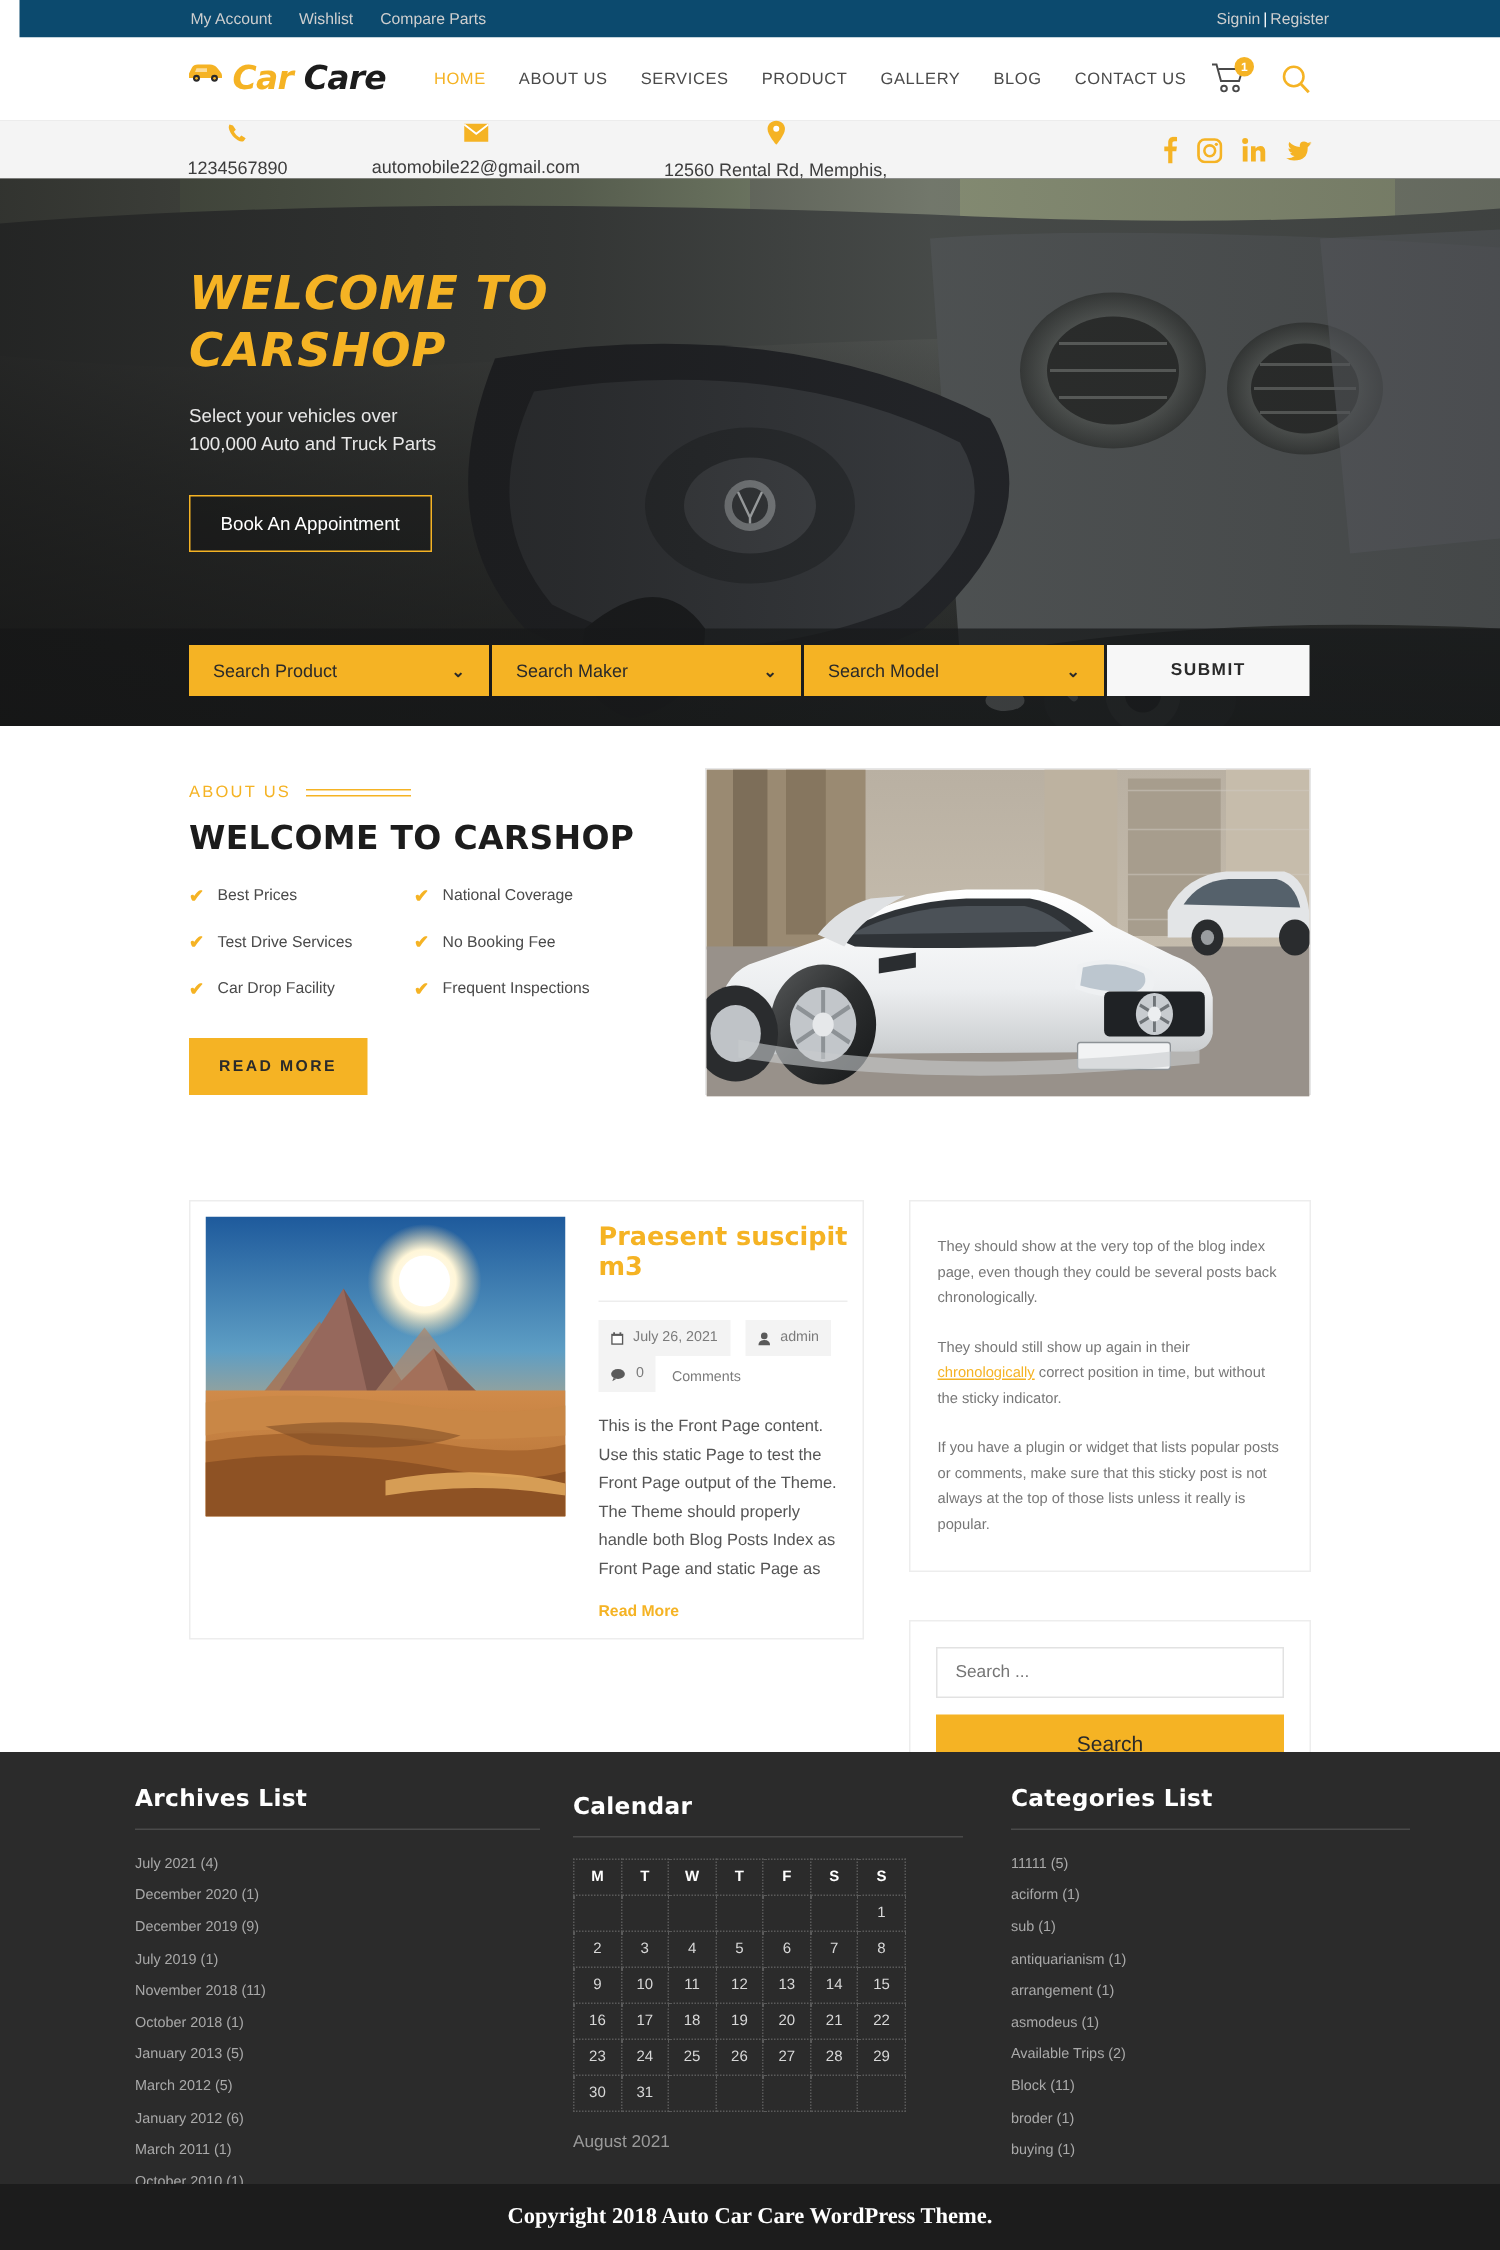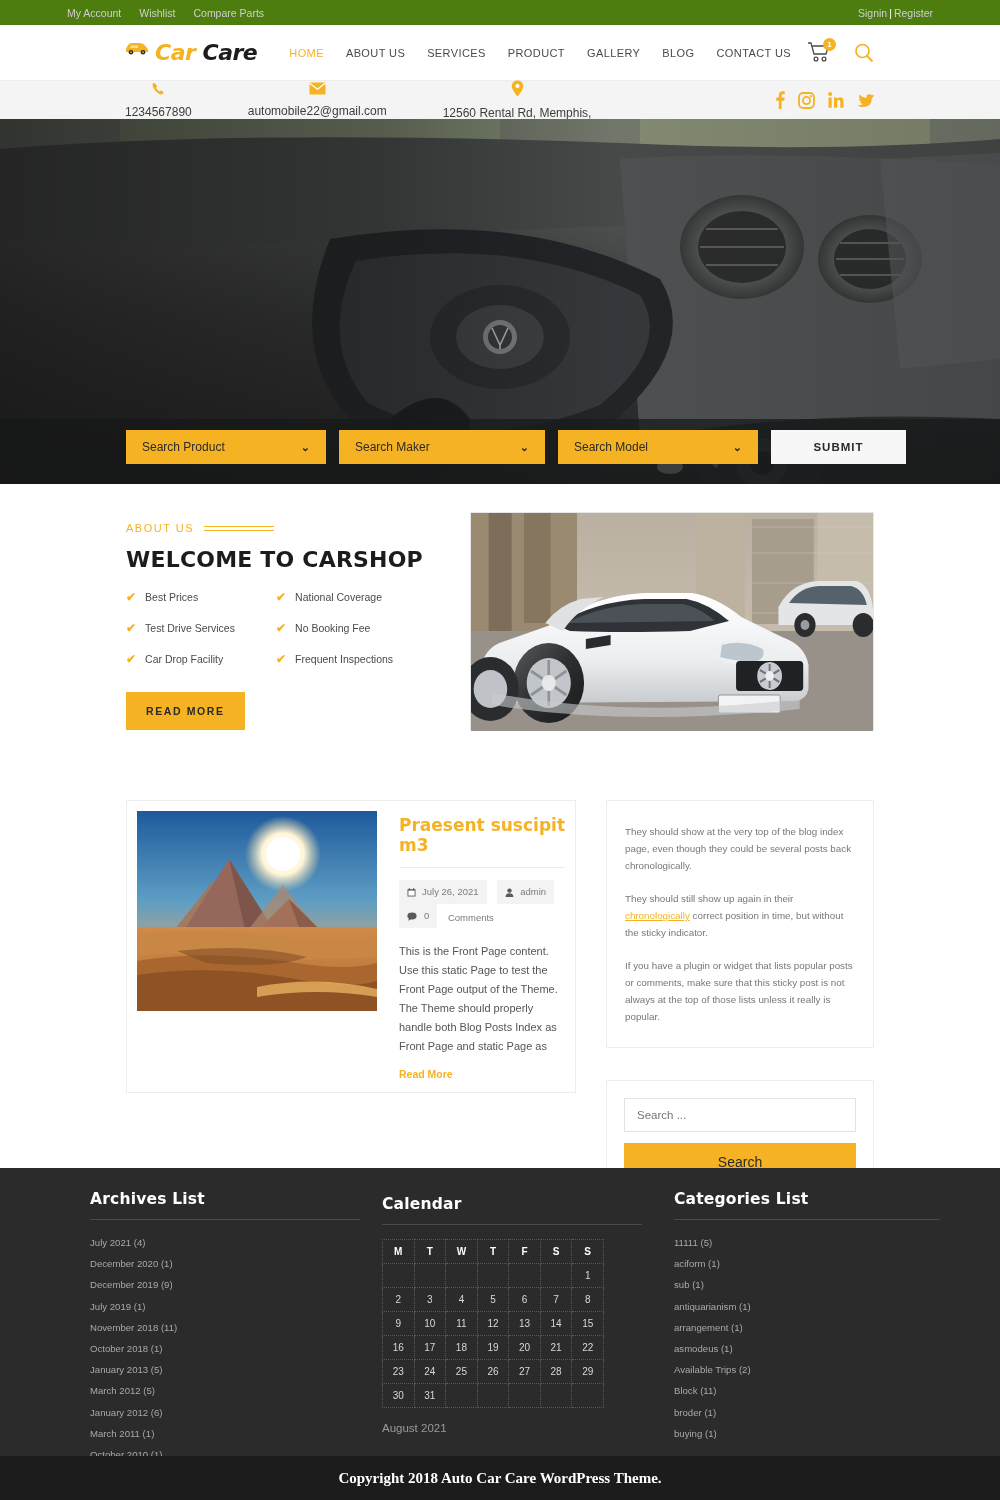--- a/index.html
+++ b/index.html
@@ -5,23 +5,24 @@
   * { box-sizing: border-box; margin: 0; padding: 0; }
   html, body {
     width: 1000px; height: 1500px;
     font-family: "Liberation Sans", sans-serif;
     background: #ffffff;
     overflow: hidden;
   }
 
   
   .topbar {
-    height: 25px; background: #4d7c0f; color: #cfcfcf;
-    display: flex; align-items: center; padding: 0 67px;
+    height: 25px; background: #0c4a6e; color: #cfcfcf;
+    display: flex; align-items: center; padding: 0 114px;
     font-size: 10.5px;
+    margin-left: 13px;
   }
   .topbar-left { display: flex; gap: 18px; }
   .topbar-left a, .topbar-right a { color: #cfcfcf; text-decoration: none; }
   .topbar-right { margin-left: auto; color: #ffffff; font-size: 10.5px; }
   .topbar-right .sep { margin: 0 2px; }
 
   
   .navbar {
     height: 56px; background: #ffffff;
     display: flex; align-items: center; padding: 0 125px;
@@ -78,21 +79,21 @@
   .hero-sub { margin-top: 15px; font-size: 12.5px; line-height: 19px; color: #e8e8e8; }
   .hero-btn {
     margin-top: 24px; display: inline-block;
     border: 1px solid #f5b324; color: #ffffff; background: rgba(0,0,0,0.18);
     padding: 11px 20px; font-size: 12.5px; cursor: pointer;
   }
 
   
   .searchstrip {
     position: absolute; left: 126px; bottom: 20px; right: 126px;
-    display: flex; gap: 13px; z-index: 5;
+    display: flex; gap: 2px; z-index: 5;
   }
   .sel {
     background: #f5b324; height: 34px; display: flex; align-items: center;
     padding: 0 16px; font-size: 12px; color: #2a2a2a; min-width: 200px;
     position: relative; cursor: pointer;
   }
   .sel.w1 { flex: 0 0 200px; }
   .sel.w2 { flex: 0 0 206px; }
   .sel.w3 { flex: 0 0 200px; }
   .sel .chev { margin-left: auto; font-size: 11px; font-weight: bold; }
@@ -347,20 +348,31 @@
       <ellipse cx="760" cy="348" rx="64" ry="34" fill="#2b2d2e"></ellipse>
       <circle cx="762" cy="344" r="25" fill="#3d4042"></circle>
       <circle cx="762" cy="344" r="12" fill="#1d1f20"></circle>
       <path d="M662 336 Q700 328 716 346" stroke="#8c8f90" stroke-width="5" fill="none" stroke-linecap="round"></path>
       <ellipse cx="670" cy="348" rx="13" ry="7" fill="#b9bcbd"></ellipse>
       <rect x="0" y="300" width="1000" height="65" fill="#1a1c1d" opacity="0.75"></rect>
       <path d="M880 40 L1000 34 L1000 240 L900 250 Z" fill="#62666a" opacity="0.6"></path>
     </svg>
   </div>
   <div class="hero-overlay"></div>
+  <div class="hero-inner">
+    <div class="hero-title">
+      <div>WELCOME TO</div>
+      <div>CARSHOP</div>
+    </div>
+    <div class="hero-sub">
+      <div>Select your vehicles over</div>
+      <div>100,000 Auto and Truck Parts</div>
+    </div>
+    <div class="hero-btn">Book An Appointment</div>
+  </div>
   <div class="searchstrip">
     <div class="sel w1">
       <span>Search Product</span>
       <span class="chev">⌄</span>
     </div>
     <div class="sel w2">
       <span>Search Maker</span>
       <span class="chev">⌄</span>
     </div>
     <div class="sel w3">

